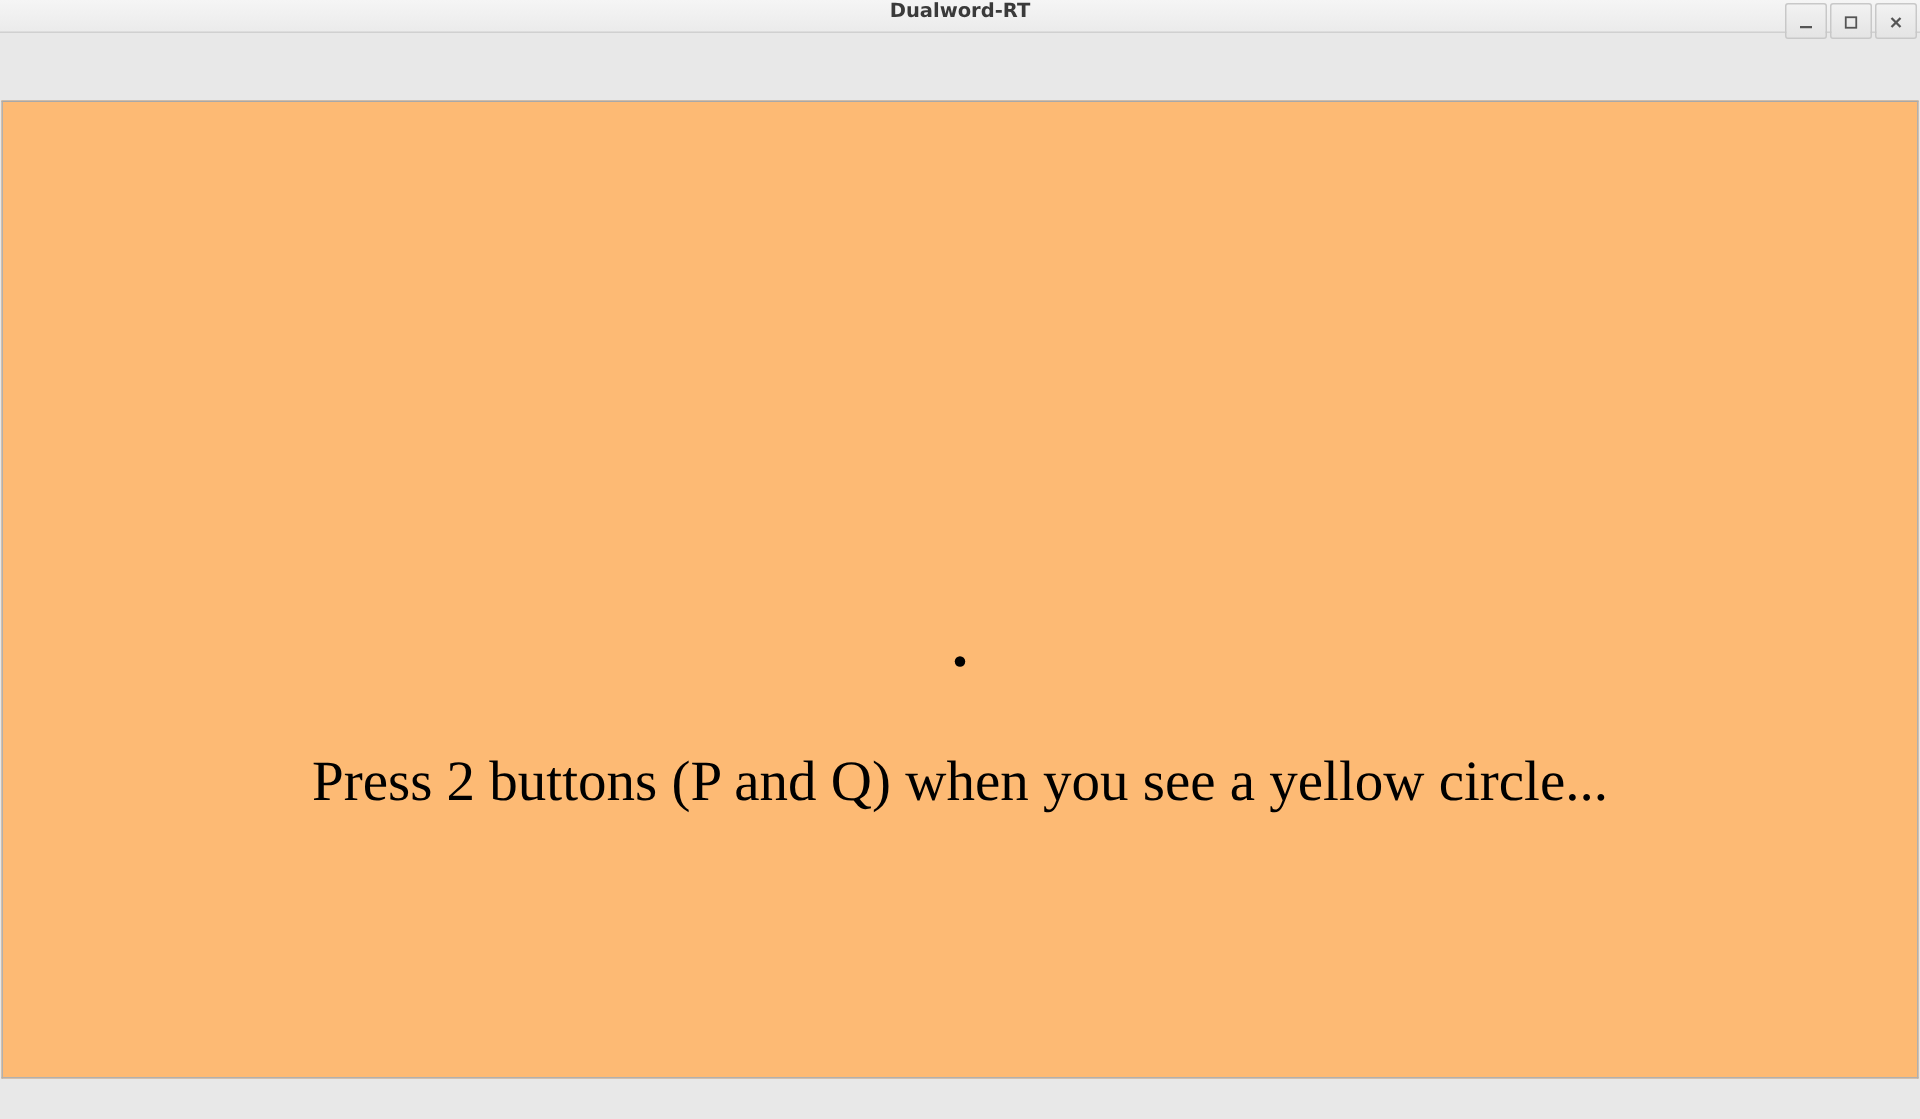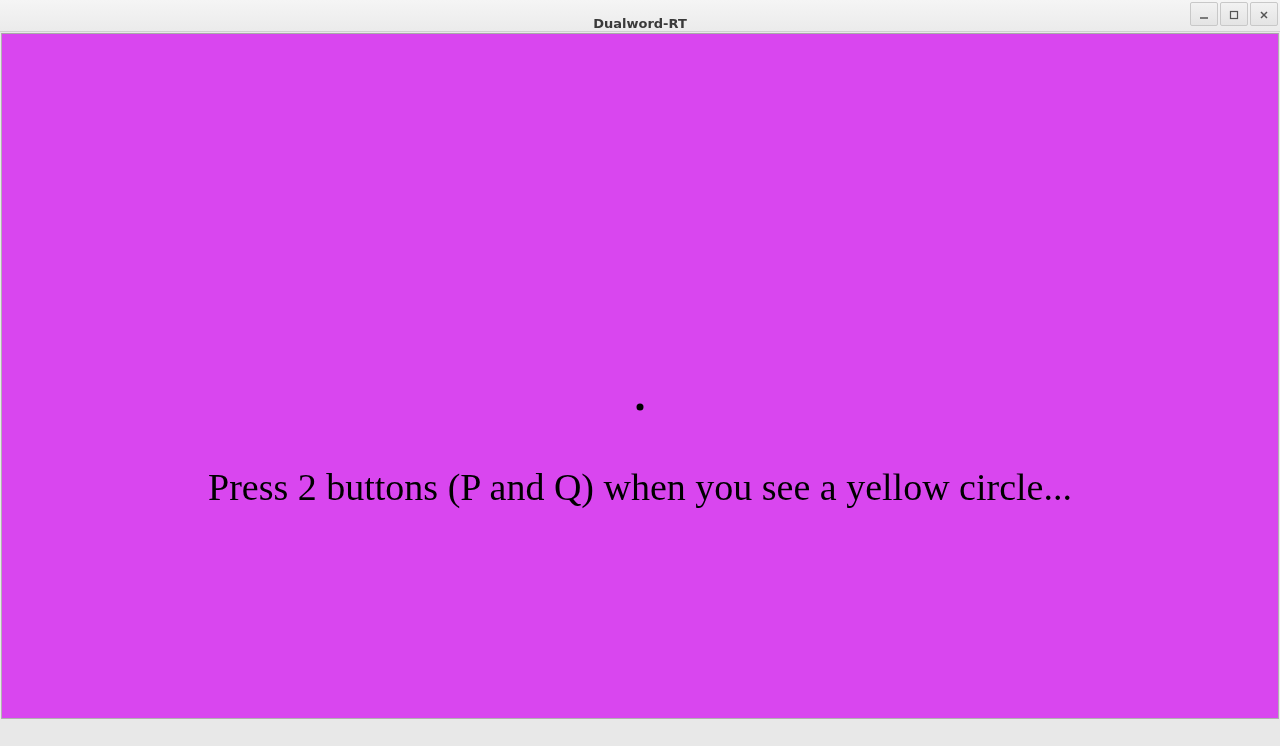--- a/index.html
+++ b/index.html
@@ -12,25 +12,25 @@
       width: 1280px;
       height: 746px;
       background: #e8e8e8;
       font-family: "DejaVu Sans", "Liberation Sans", Arial, sans-serif;
       overflow: hidden;
       display: flex;
       flex-direction: column;
     }
 
     .titlebar {
-      height: 32px;
+      height: 22px;
       background: linear-gradient(to bottom, #f5f5f5 0%, #ebebeb 100%);
       border-bottom: 1px solid #d0d0d0;
       display: flex;
-      align-items: flex-end;
+      align-items: flex-start;
       justify-content: center;
       position: relative;
       flex-shrink: 0;
     }
 
     .titlebar-title {
       font-size: 13px;
       font-weight: bold;
       color: #3a3a3a;
     }
@@ -63,28 +63,29 @@
     .content-frame {
       flex: 1;
       background: #e8e8e8;
       padding: 1px;
       display: flex;
       flex-direction: column;
     }
 
     .content-area {
       flex: 1;
-      background: #d946ef;
+      background: #fdba74;
       border: 1px solid #b0b0b0;
       border-top: 1px solid #a8a8a8;
       display: flex;
       flex-direction: column;
       align-items: center;
       justify-content: center;
       position: relative;
+      margin-top: 44px;
     }
 
     .fixation-dot {
       width: 7px;
       height: 7px;
       background: #000;
       border-radius: 50%;
       position: absolute;
       top: 373px;
       left: 50%;

